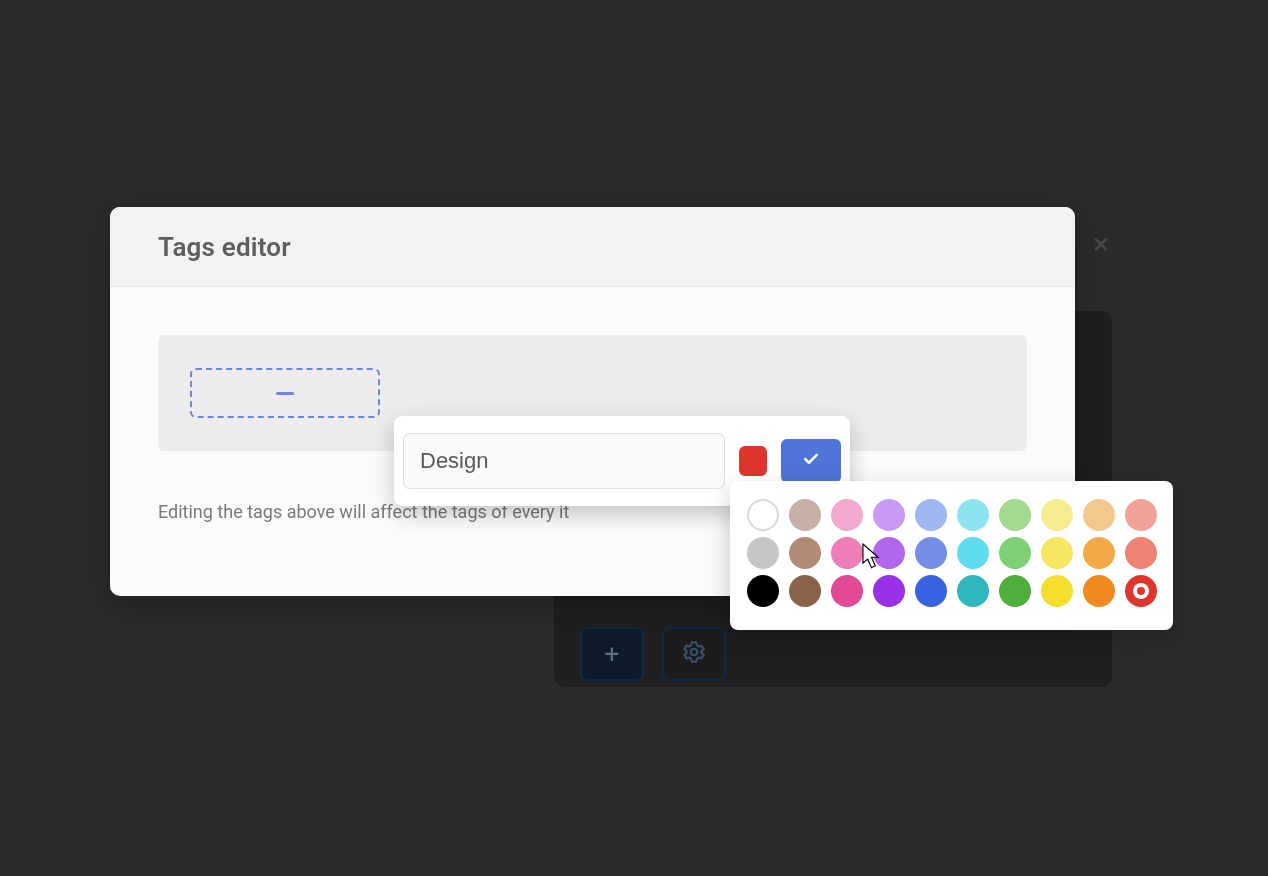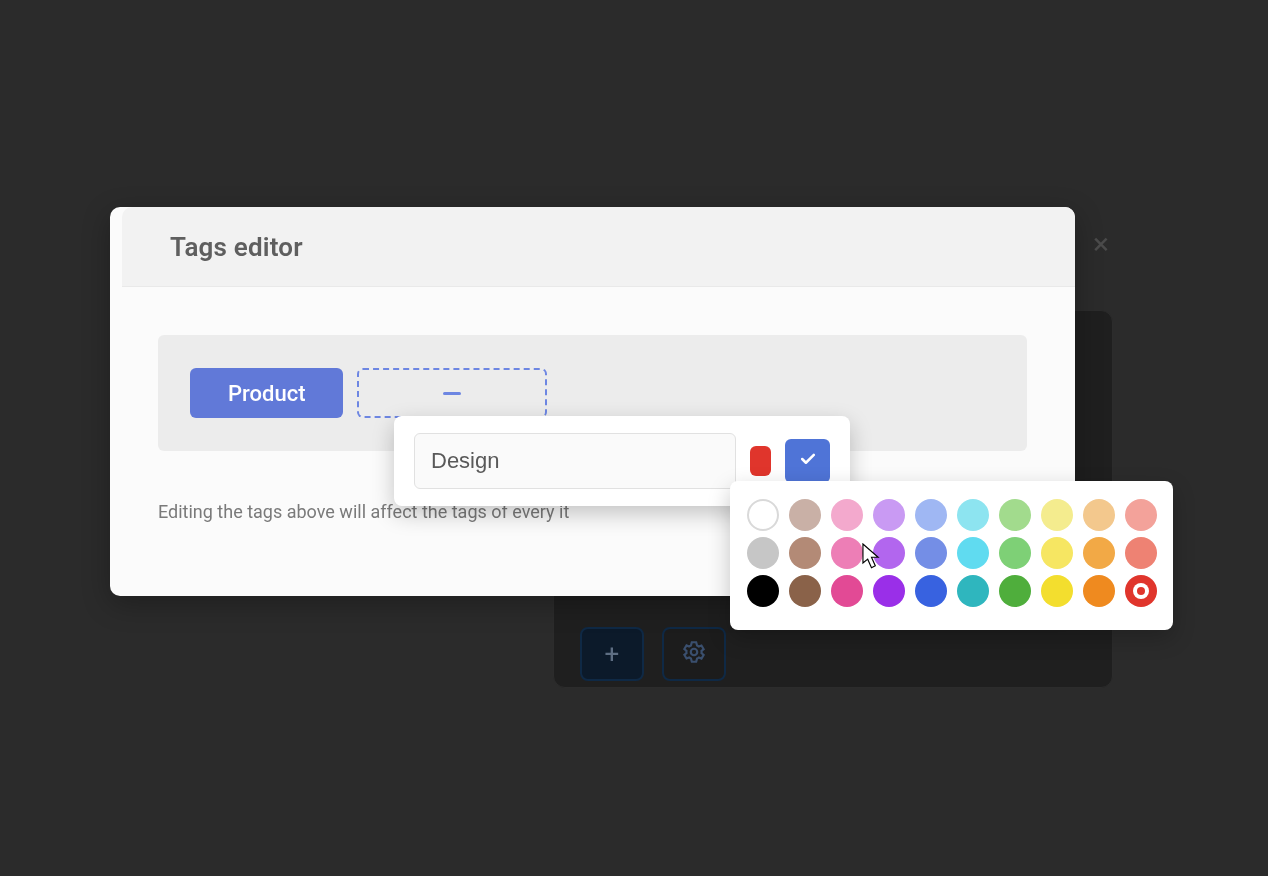--- a/index.html
+++ b/index.html
@@ -25,21 +25,20 @@
       overflow: visible;
     }
     .modal-header {
       height: 80px;
       background: #f2f2f2;
       border-radius: 10px 10px 0 0;
       display: flex;
       align-items: center;
       padding: 16px 48px;
       border-bottom: 1px solid #e9e9e9;
-      margin-left: 12px;
     }
     .modal-title {
       font-size: 26px;
       font-weight: 600;
       color: #5f5f5f;
       letter-spacing: .2px;
     }
     .close-x {
       position: absolute;
       right: -34px;
@@ -111,21 +110,21 @@
       position: absolute;
       left: 394px;
       top: 416px;
       width: 456px;
       height: 90px;
       background: #fff;
       border-radius: 8px;
       box-shadow: 0 8px 22px rgba(0,0,0,.22);
       display: flex;
       align-items: center;
-      padding: 0 20px;
+      padding: 0 9px;
       gap: 14px;
     }
     .tag-input {
       flex: 1;
       height: 56px;
       border: 1px solid #e1e1e1;
       border-radius: 6px;
       background: #fafafa;
       font-size: 22px;
       color: #595959;
@@ -284,21 +283,20 @@
 </div>
 
 <div class="modal">
   <div class="modal-header">
     <div class="modal-title">Tags editor</div>
   </div>
   <div class="close-x">×</div>
 
   <div class="modal-body">
     <div class="tag-panel">
-      <div class="tag-pill">Product</div>
       <div class="tag-placeholder">
         <span class="dash"></span>
       </div>
     </div>
 
     <div class="hint-row">
       <span>Editing the tags above will affect the tags of every it</span>
     </div>
   </div>
 </div>

